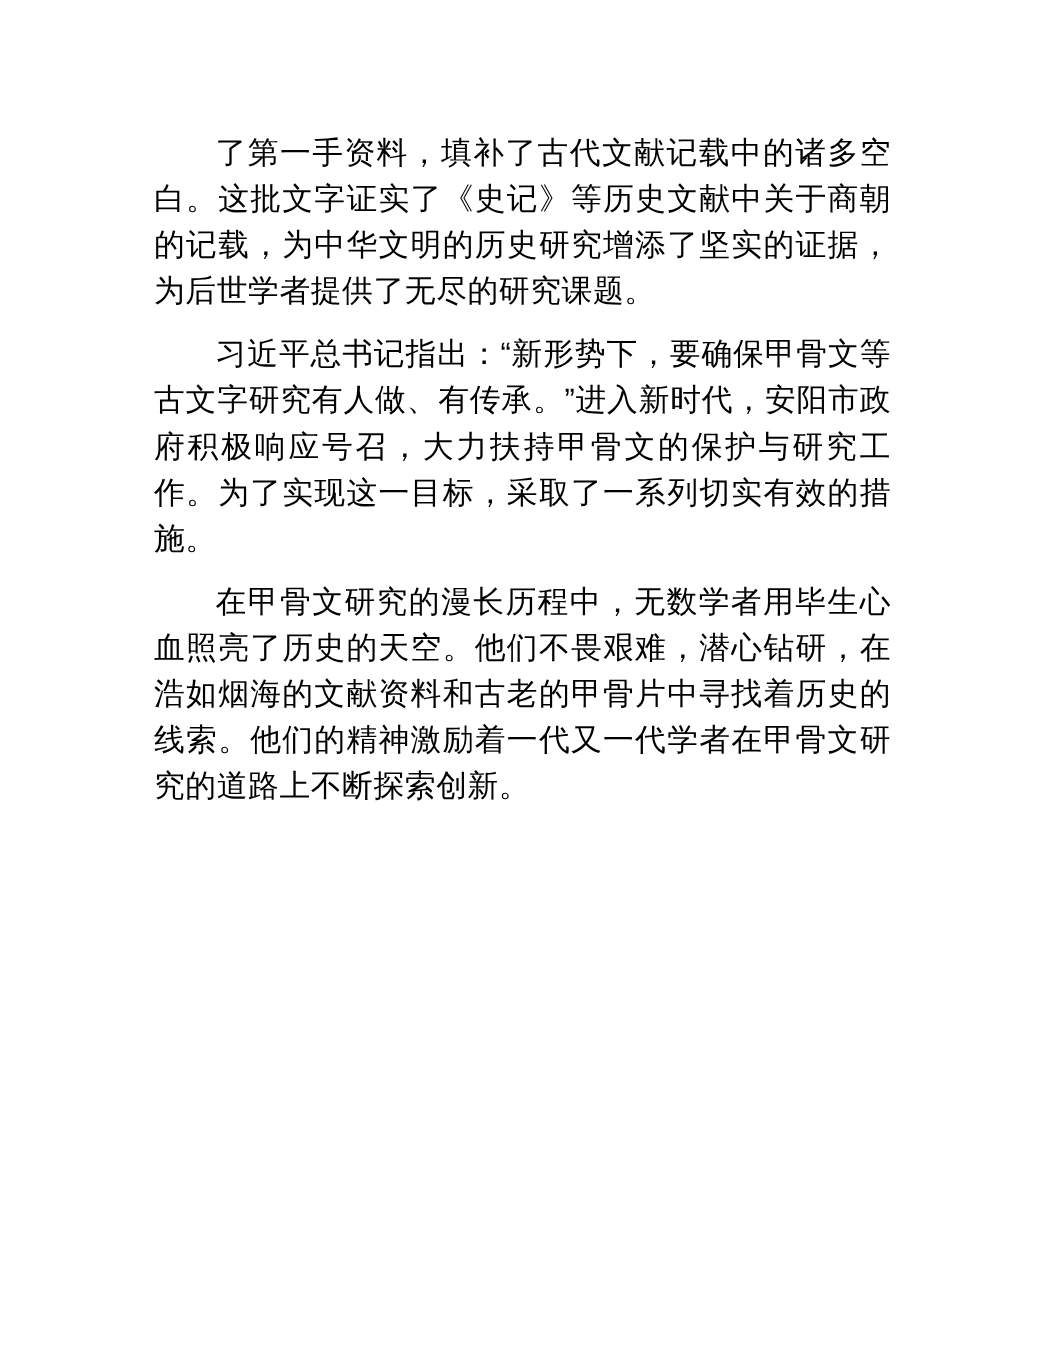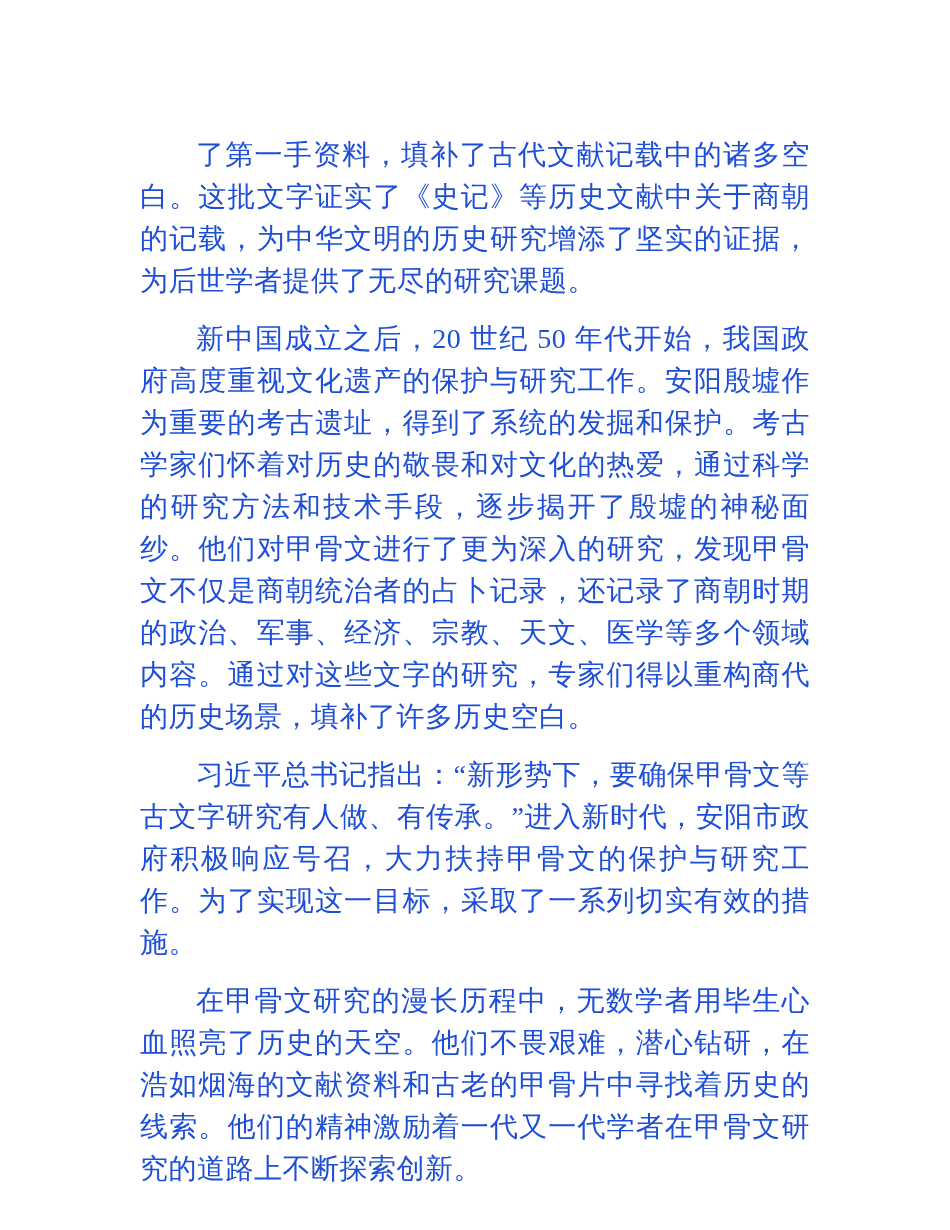--- a/index.html
+++ b/index.html
@@ -14,36 +14,34 @@
     font-family: "Liberation Sans", "DejaVu Sans", sans-serif;
   }
   .doc-page {
     box-sizing: border-box;
     width: 950px;
     height: 1230px;
     background: #ffffff;
     padding: 118px 140px 0 140px;
   }
   .doc-body p {
-    margin: 16px 0 15px 0;
+    margin: 0 0 15px 0;
     font-size: 28px;
     line-height: 42px;
-    color: #1d4ed8;
+    color: #000000;
     text-align: justify;
     text-justify: inter-ideograph;
     text-indent: 56px;
     letter-spacing: 0.5px;
     word-break: break-all;
     font-weight: 400;
-    font-family: Liberation Serif, serif;
   }
 </style>
 </head>
 <body>
 
 <div class="doc-page">
   <div class="doc-body">
     <p>了第一手资料，填补了古代文献记载中的诸多空白。这批文字证实了《史记》等历史文献中关于商朝的记载，为中华文明的历史研究增添了坚实的证据，为后世学者提供了无尽的研究课题。</p>
-    <p>新中国成立之后，20 世纪 50 年代开始，我国政府高度重视文化遗产的保护与研究工作。安阳殷墟作为重要的考古遗址，得到了系统的发掘和保护。考古学家们怀着对历史的敬畏和对文化的热爱，通过科学的研究方法和技术手段，逐步揭开了殷墟的神秘面纱。他们对甲骨文进行了更为深入的研究，发现甲骨文不仅是商朝统治者的占卜记录，还记录了商朝时期的政治、军事、经济、宗教、天文、医学等多个领域内容。通过对这些文字的研究，专家们得以重构商代的历史场景，填补了许多历史空白。</p>
     <p>习近平总书记指出：“新形势下，要确保甲骨文等古文字研究有人做、有传承。”进入新时代，安阳市政府积极响应号召，大力扶持甲骨文的保护与研究工作。为了实现这一目标，采取了一系列切实有效的措施。</p>
     <p>在甲骨文研究的漫长历程中，无数学者用毕生心血照亮了历史的天空。他们不畏艰难，潜心钻研，在浩如烟海的文献资料和古老的甲骨片中寻找着历史的线索。他们的精神激励着一代又一代学者在甲骨文研究的道路上不断探索创新。</p>
   </div>
 </div>
 
 </body></html>

